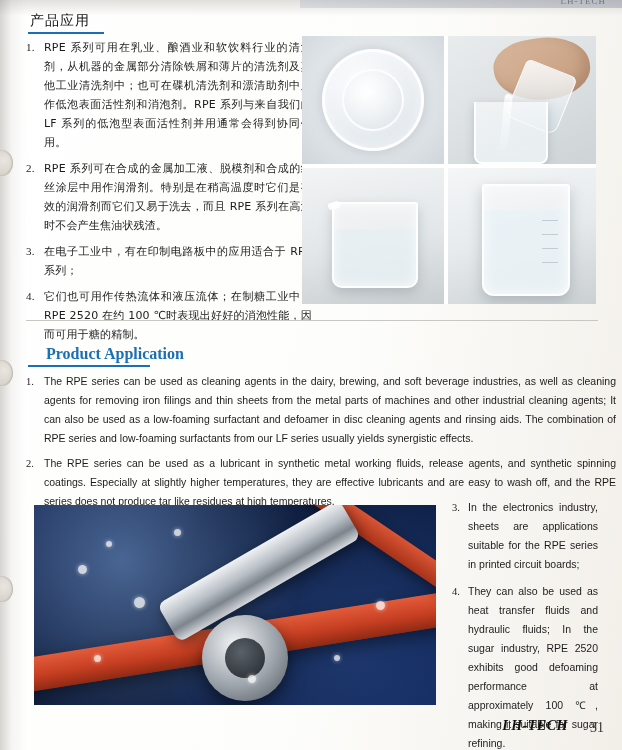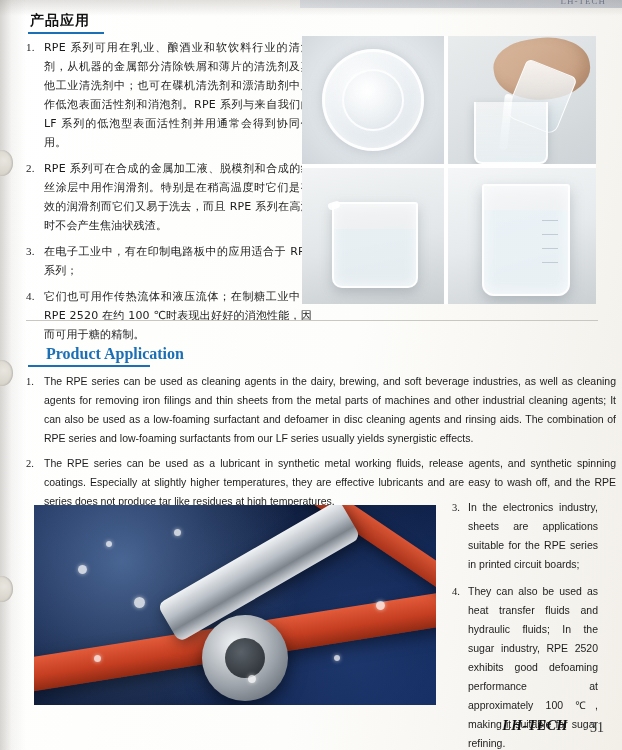--- a/index.html
+++ b/index.html
@@ -64,21 +64,21 @@
     letter-spacing: 1px;
     color: #6d7690;
     font-family: "Liberation Serif", serif;
   }
 
   
   .cn-title {
     position: absolute;
     left: 30px; top: 12px;
     font-size: 14px;
-    font-weight: bold;
+    font-weight: normal;
     color: #111;
     font-family: "DejaVu Sans", sans-serif;
     letter-spacing: 1px;
   }
   .cn-title-underline {
     position: absolute;
     left: 28px; top: 32px;
     width: 76px; height: 2px;
     background: #1a6fb5;
   }

